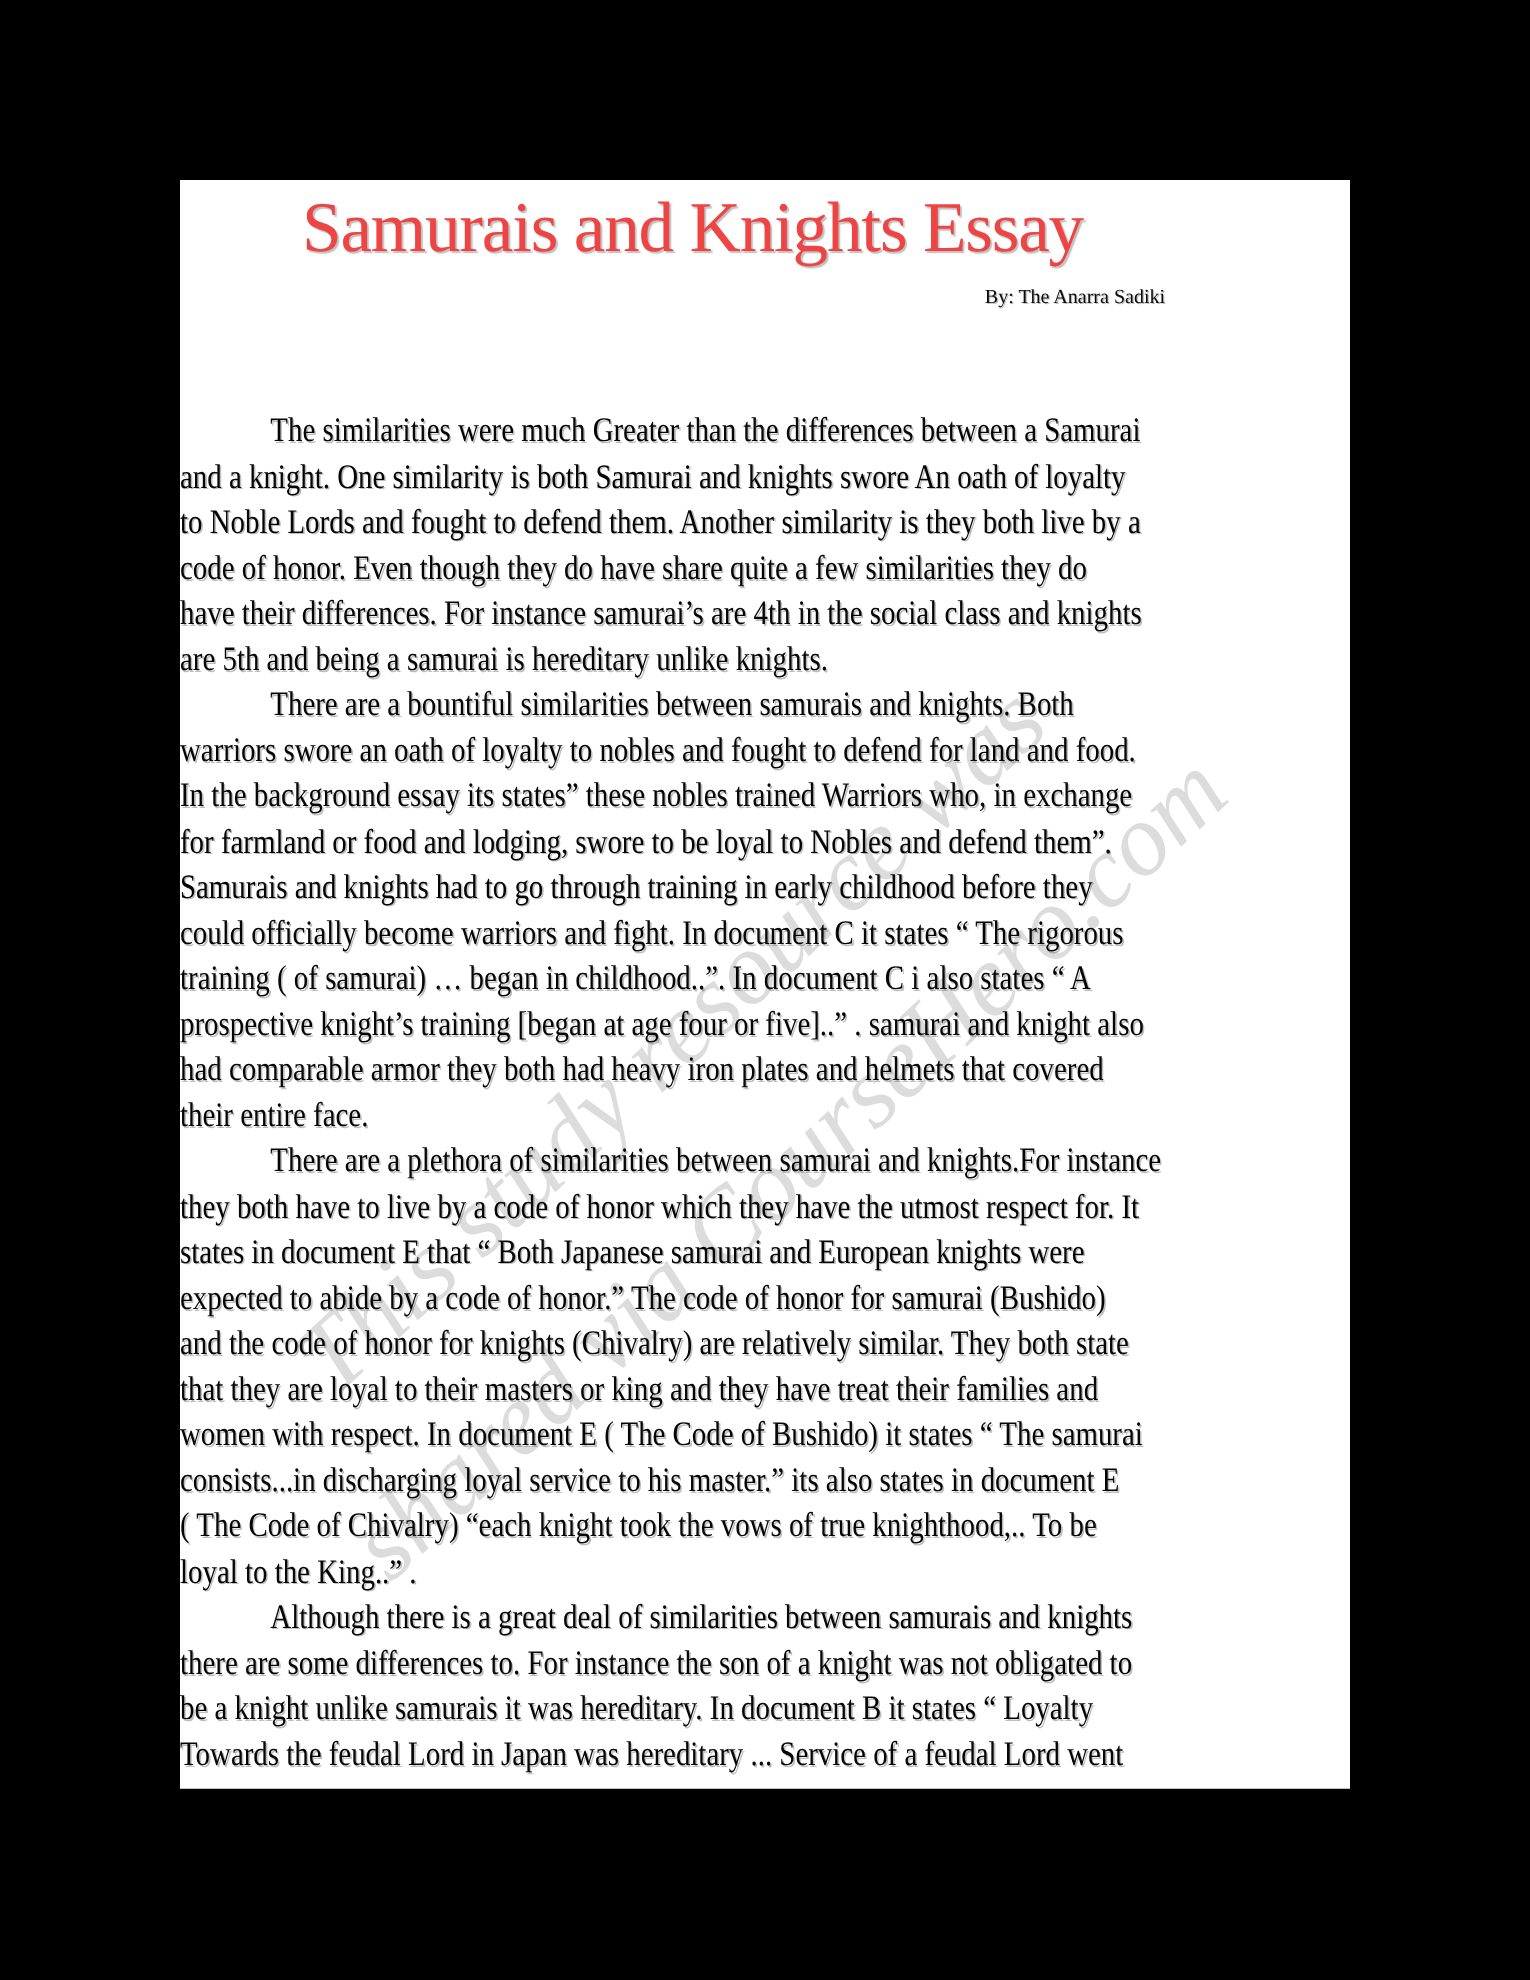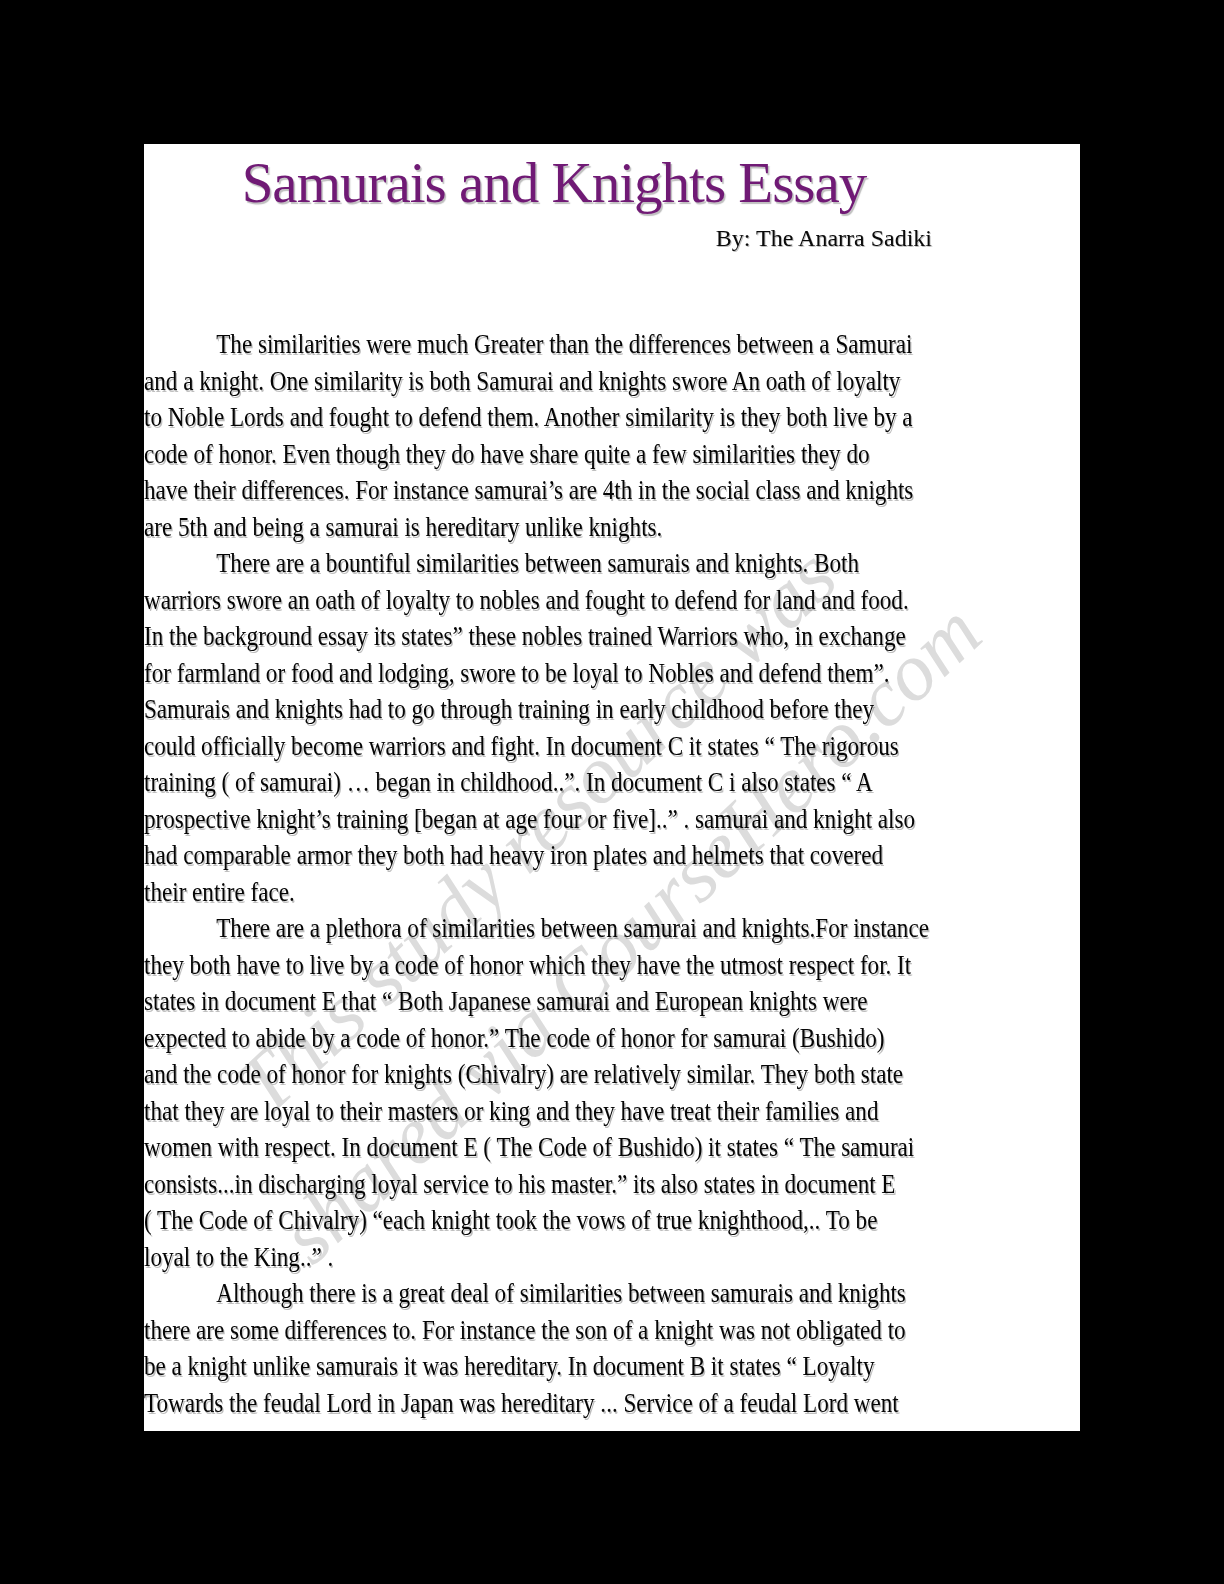--- a/index.html
+++ b/index.html
@@ -43,28 +43,28 @@
     position: relative;
     z-index: 1;
   }
   .essay-title {
     margin: 8px 116px 0 0;
     text-align: center;
     font-weight: 400;
     font-size: 57px;
     line-height: 62px;
     letter-spacing: -1px;
-    color: #701a75;
+    color: #ef4444;
     text-shadow: 1.5px 1.5px 1px rgba(110,110,110,0.45);
   }
   .byline {
     margin-top: 10px;
     text-align: right;
     padding-right: 148px;
-    font-size: 24px;
+    font-size: 16px;
     line-height: 28px;
     color: #0a0a0a;
     text-shadow: 1px 1px 0.5px rgba(110,110,110,0.45);
   }
   .essay-body {
     margin-top: 74px;
     width: 1114px;
     transform: scaleX(0.84);
     transform-origin: 0 0;
   }

